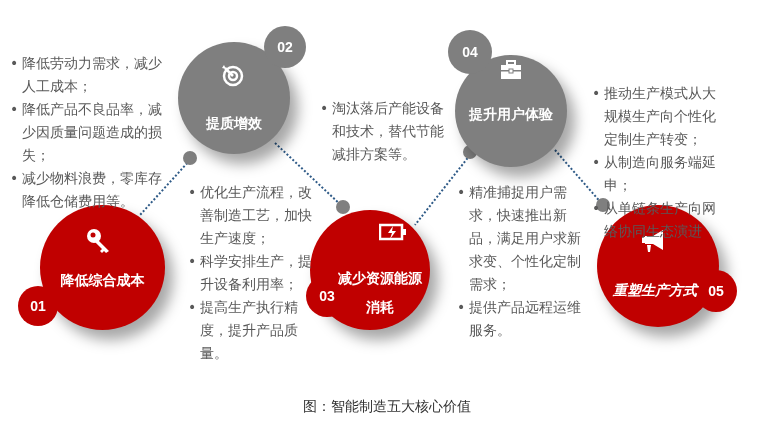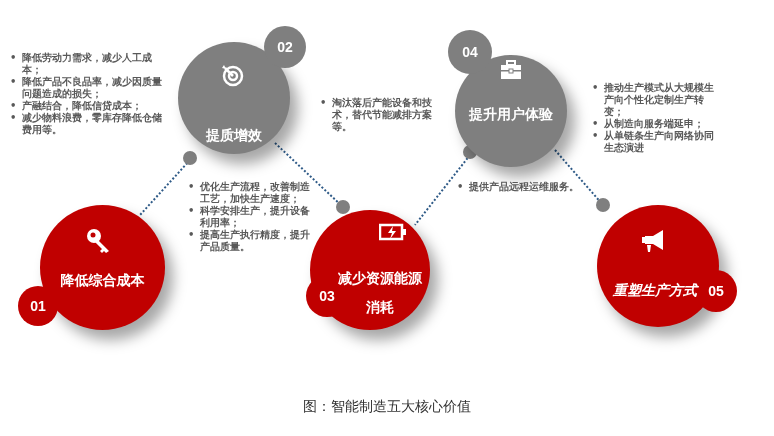--- a/index.html
+++ b/index.html
@@ -7,21 +7,21 @@
          font-family:"DejaVu Sans","Liberation Sans",sans-serif; }
   .circle { position:absolute; border-radius:50%; }
   .red { background:#c00000; }
   .gray { background:#7f7f7f; }
   .main-shadow { box-shadow: 8px 10px 14px rgba(0,0,0,0.35); }
   .badge { position:absolute; border-radius:50%; color:#fff; font-weight:bold; font-size:14px;
            display:flex; align-items:center; justify-content:center; font-family:"Liberation Sans",sans-serif; }
   .title { position:absolute; color:#fff; font-weight:bold; font-size:14px; text-align:center; white-space:nowrap; }
   .icon { position:absolute; }
   .dot { position:absolute; width:14px; height:14px; border-radius:50%; background:#7f7f7f; }
-  .desc { position:absolute; font-size:10px; line-height:12px; color:#595959;font-weight:bold; }
+  .desc { position:absolute; font-size:14px; line-height:23px; color:#595959; }
   .desc ul { margin:0; padding:0; list-style:none; }
   .desc li { position:relative; padding-left:12px; }
   .desc li::before { content:"•"; position:absolute; left:0; top:0; color:#595959; }
   .caption { position:absolute; left:0; width:774px; top:398px; text-align:center; font-size:14px; color:#333; }
   svg.lines { position:absolute; left:0; top:0; }
 </style>
 </head>
 <body>
 
 <svg class="lines" width="774" height="436">
@@ -51,21 +51,21 @@
 
 <div>
   <div class="circle gray main-shadow" style="left:178px;top:42px;width:112px;height:112px;"></div>
   <div class="badge gray" style="left:264px;top:26px;width:42px;height:42px;">02</div>
   <svg class="icon" style="left:221px;top:63px;" width="24" height="24" viewBox="0 0 24 24">
     <circle cx="12" cy="13" r="9" fill="none" stroke="#fff" stroke-width="2.5"></circle>
     <circle cx="12" cy="13" r="4" fill="none" stroke="#fff" stroke-width="2.5"></circle>
     <path d="M12 13 L4 5" stroke="#fff" stroke-width="2.5"></path>
     <path d="M3 2 L5 6 L1 5 Z" fill="#fff"></path>
   </svg>
-  <div class="title" style="left:178px;top:127px;width:112px;">提质增效</div>
+  <div class="title" style="left:178px;top:115px;width:112px;">提质增效</div>
 </div>
 
 <div>
   <div class="circle red main-shadow" style="left:310px;top:210px;width:120px;height:120px;"></div>
   <div class="badge red" style="left:306px;top:275px;width:42px;height:42px;">03</div>
   <svg class="icon" style="left:379px;top:222px;" width="28" height="20" viewBox="0 0 28 20">
     <rect x="1" y="3" width="22" height="14" fill="none" stroke="#fff" stroke-width="2.5"></rect>
     <rect x="24" y="7" width="3" height="6" fill="#fff"></rect>
     <path d="M14 4 L9 11 L13 11 L11 17 L17 9 L13 9 Z" fill="#fff"></path>
   </svg>
@@ -93,41 +93,41 @@
     <rect x="1" y="9" width="3" height="6" fill="#fff"></rect>
     <path d="M6 17 L10 17 L9 24 L7 24 Z" fill="#fff"></path>
   </svg>
   <div class="title" style="left:605px;top:282px;width:100px;font-style:italic;">重塑生产方式</div>
 </div>
 
 <div class="desc" style="left:10px;top:52px;width:160px;">
   <ul>
     <li>降低劳动力需求，减少人工成本；</li>
     <li>降低产品不良品率，减少因质量问题造成的损失；</li>
-    <li>产融结合，降低信贷成本；</li>
     <li>减少物料浪费，零库存降低仓储费用等。</li>
   </ul>
 </div>
 
 <div class="desc" style="left:188px;top:181px;width:125px;">
   <ul>
     <li>优化生产流程，改善制造工艺，加快生产速度；</li>
     <li>科学安排生产，提升设备利用率；</li>
     <li>提高生产执行精度，提升产品质量。</li>
   </ul>
 </div>
 
 <div class="desc" style="left:320px;top:97px;width:130px;">
   <ul>
     <li>淘汰落后产能设备和技术，替代节能减排方案等。</li>
   </ul>
 </div>
 
 <div class="desc" style="left:457px;top:181px;width:130px;">
   <ul>
+    <li>精准捕捉用户需求，快速推出新品，满足用户求新求变、个性化定制需求；</li>
     <li>提供产品远程运维服务。</li>
   </ul>
 </div>
 
 <div class="desc" style="left:592px;top:82px;width:130px;">
   <ul>
     <li>推动生产模式从大规模生产向个性化定制生产转变；</li>
     <li>从制造向服务端延申；</li>
     <li>从单链条生产向网络协同生态演进</li>
   </ul>

